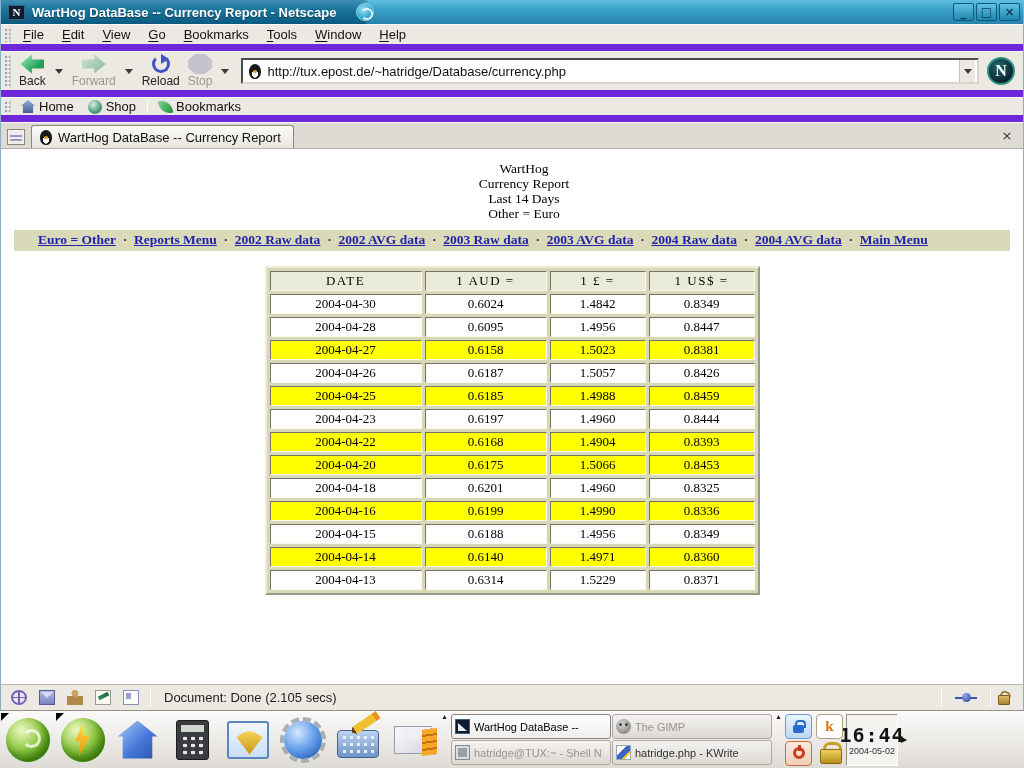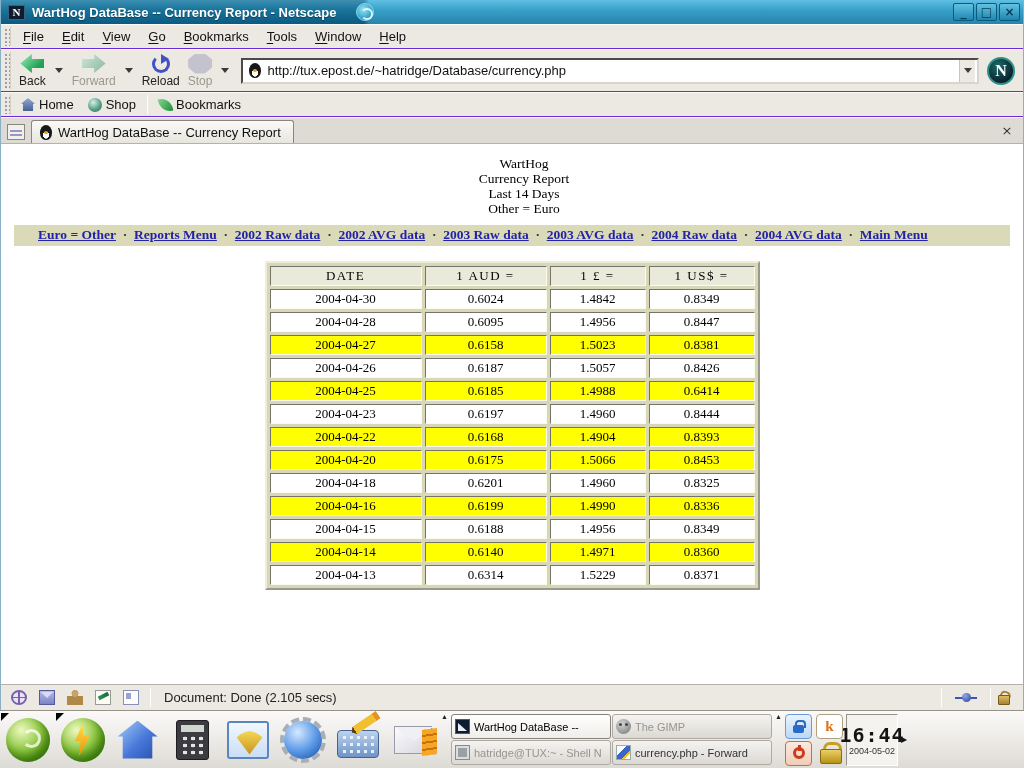--- a/index.html
+++ b/index.html
@@ -26,21 +26,21 @@
     background:radial-gradient(circle at 40% 35%, #9fe2f4, #2fa8cc 60%, #0d7ba2);
     border:1px solid #8fd6ea; }
   .throbber::after { content:""; position:absolute; left:4px; top:4px; width:8px; height:8px;
     border:2px solid rgba(255,255,255,.85); border-left-color:transparent; border-radius:50%; }
   .t-spacer { flex:1; }
   .win-btn { width:21px; height:18px; margin-left:2px; text-align:center;
     font:bold 12px/16px "DejaVu Sans",sans-serif; color:#083a52;
     background:linear-gradient(180deg,#63c2e2,#1d86b0); border:1px solid #0a5a7e; border-radius:2px; }
 
   
-  .bar { background:#ece9e2; border-top:1px solid #fbfaf8; border-bottom:1px solid #6d28d9;
+  .bar { background:#ece9e2; border-top:1px solid #fbfaf8; border-bottom:7px solid #6d28d9;
     display:flex; align-items:center; }
   .grippy { flex:0 0 8px; align-self:stretch; margin:2px 3px 2px 2px;
     background-image:radial-gradient(#a09cb0 34%, transparent 38%); background-size:4px 4px;
     background-position:1px 1px; border-right:1px solid #d4d0c8; }
 
   .menubar { flex:0 0 25px; }
   .menu-item { padding:2px 9px; font-size:13px; color:#111; }
   .menu-item u { text-underline-offset:2px; }
 
   
@@ -391,21 +391,21 @@
             <tr>
               <td>2004-04-26</td>
               <td>0.6187</td>
               <td>1.5057</td>
               <td>0.8426</td>
             </tr>
             <tr class="alt">
               <td>2004-04-25</td>
               <td>0.6185</td>
               <td>1.4988</td>
-              <td>0.6414</td>
+              <td>0.8459</td>
             </tr>
             <tr>
               <td>2004-04-23</td>
               <td>0.6197</td>
               <td>1.4960</td>
               <td>0.8444</td>
             </tr>
             <tr class="alt">
               <td>2004-04-22</td>
               <td>0.6168</td>
@@ -505,21 +505,21 @@
         <div class="task-btn dim">
           <span class="tb-icon gimp-icon"></span>
           <span class="tb-label">The GIMP</span>
         </div>
         <div class="task-btn dim">
           <span class="tb-icon konsole-icon"></span>
           <span class="tb-label">hatridge@TUX:~ - Shell N</span>
         </div>
         <div class="task-btn">
           <span class="tb-icon kwrite-icon"></span>
-          <span class="tb-label">currency.php - Forward</span>
+          <span class="tb-label">hatridge.php - KWrite</span>
         </div>
       </div>
     <span class="kicker-arrows">▲</span>
     <div class="side-col">
       <span class="mini-btn lock-screen-btn">
           <span class="lock-blue-icon"></span>
         </span>
       <span class="mini-btn logout-btn">
           <span class="power-icon"></span>
         </span>

